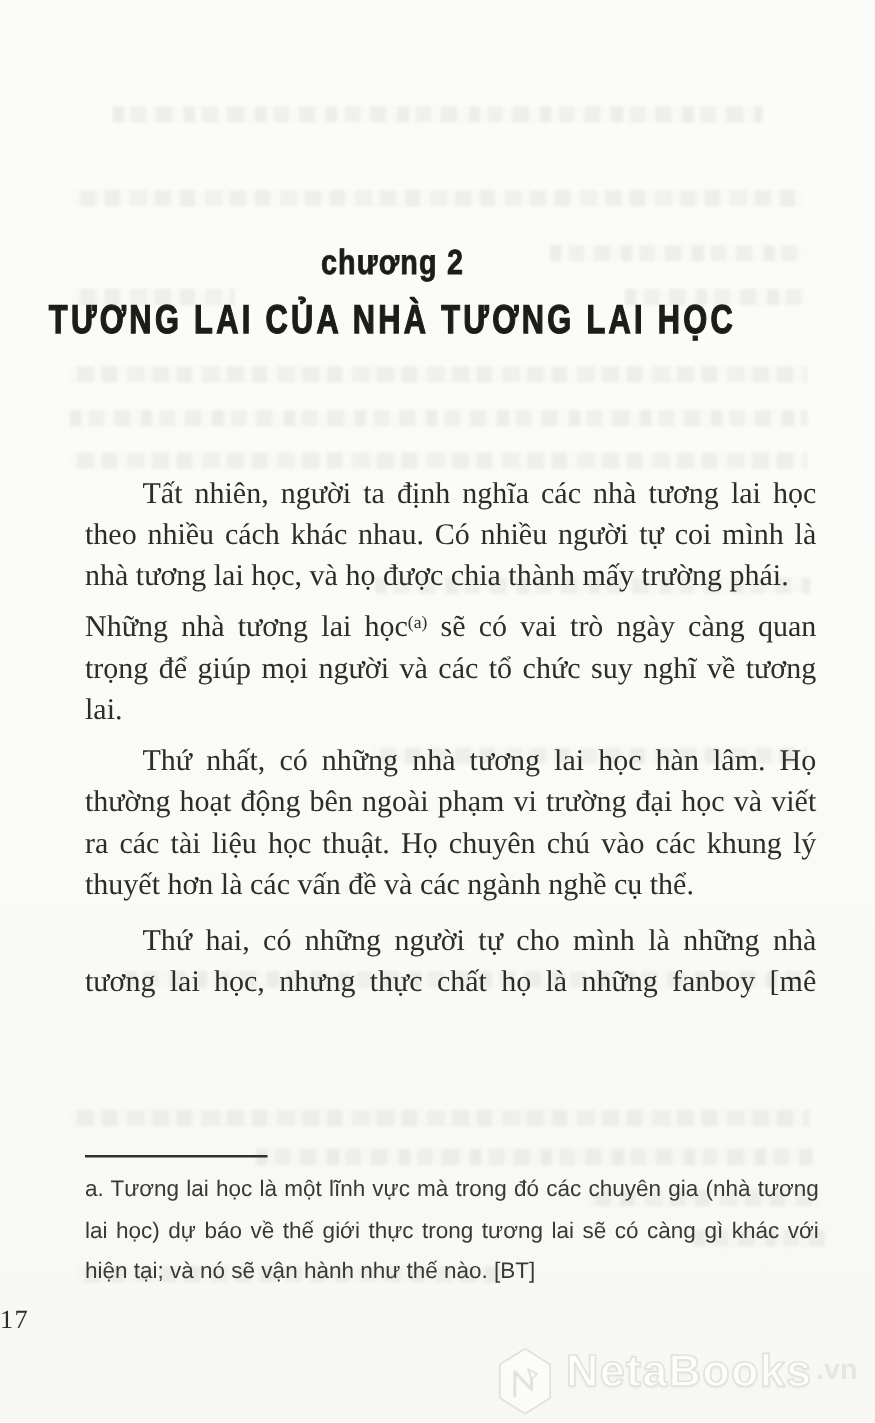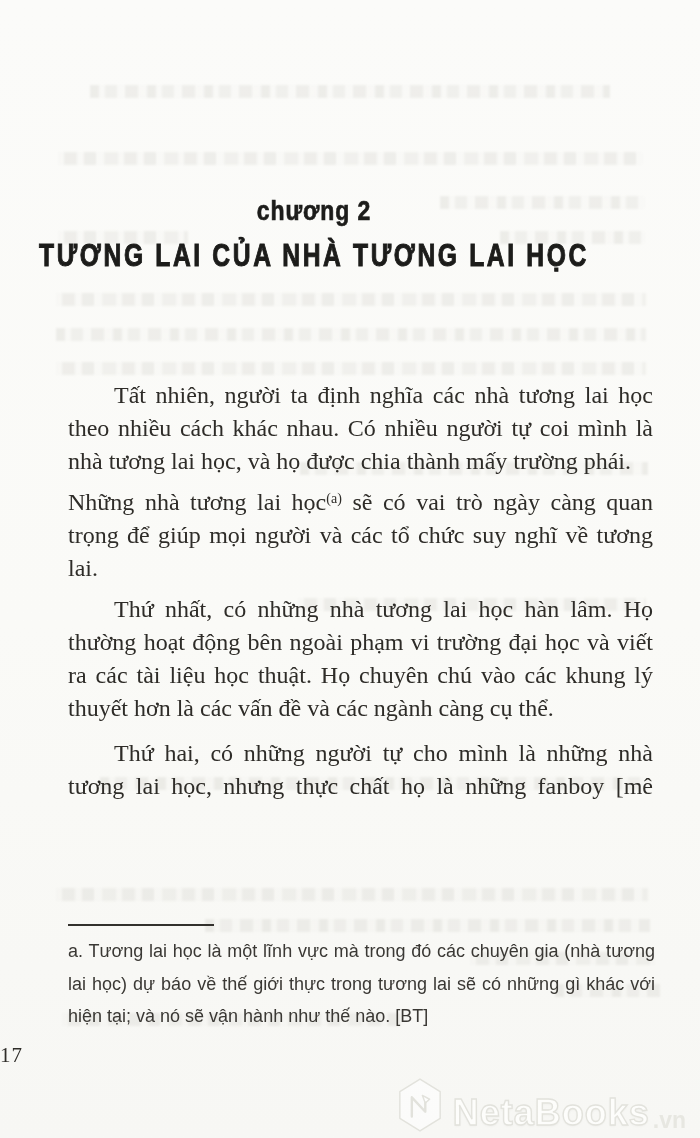--- a/index.html
+++ b/index.html
@@ -101,21 +101,21 @@
     text-align: left;
     font-size: 21px;
     letter-spacing: 1px;
     color: #2f2d29;
   }
 
   .watermark {
     position: absolute;
     right: 14px; bottom: 4px;
     display: flex;
-    align-items: flex-end;
+    align-items: flex-start;
   }
   .wm-hex { display: block; }
   .wm-brand {
     font-family: "Liberation Sans", sans-serif;
     font-weight: bold;
     font-size: 36px;
     letter-spacing: 1px;
     color: #fdfdfb;
     -webkit-text-stroke: 1.3px #e2e2dc;
     text-shadow: 0 1px 2px rgba(120,120,108,0.10);
@@ -153,27 +153,27 @@
   <div class="bleed alt" style="top:1013px; left:62px; width:340px;"></div>
 
   <div class="chapter-head">
     <div class="chapter-label">chương 2</div>
     <div class="chapter-title">TƯƠNG LAI CỦA NHÀ TƯƠNG LAI HỌC</div>
   </div>
 
   <div class="body-text">
     <p class="para">Tất nhiên, người ta định nghĩa các nhà tương lai học theo nhiều cách khác nhau. Có nhiều người tự coi mình là nhà tương lai học, và họ được chia thành mấy trường phái.</p>
     <p class="para first"><span>Những nhà tương lai học</span><sup class="fn-ref">(a)</sup><span> sẽ có vai trò ngày càng quan trọng để giúp mọi người và các tổ chức suy nghĩ về tương lai.</span></p>
-    <p class="para">Thứ nhất, có những nhà tương lai học hàn lâm. Họ thường hoạt động bên ngoài phạm vi trường đại học và viết ra các tài liệu học thuật. Họ chuyên chú vào các khung lý thuyết hơn là các vấn đề và các ngành càng cụ thể.</p>
+    <p class="para">Thứ nhất, có những nhà tương lai học hàn lâm. Họ thường hoạt động bên ngoài phạm vi trường đại học và viết ra các tài liệu học thuật. Họ chuyên chú vào các khung lý thuyết hơn là các vấn đề và các ngành nghề cụ thể.</p>
     <p class="para cont">Thứ hai, có những người tự cho mình là những nhà tương lai học, nhưng thực chất họ là những fanboy [mê</p>
   </div>
 
   <div class="footnote">
     <div class="fn-rule"></div>
-    <p class="fn-text">a. Tương lai học là một lĩnh vực mà trong đó các chuyên gia (nhà tương lai học) dự báo về thế giới thực trong tương lai sẽ có những gì khác với hiện tại; và nó sẽ vận hành như thế nào. [BT]</p>
+    <p class="fn-text">a. Tương lai học là một lĩnh vực mà trong đó các chuyên gia (nhà tương lai học) dự báo về thế giới thực trong tương lai sẽ có càng gì khác với hiện tại; và nó sẽ vận hành như thế nào. [BT]</p>
   </div>
 
   <div class="page-number">17</div>
 
   <div class="watermark">
     <svg class="wm-hex" width="48" height="58" viewBox="0 0 100 116" fill="none">
       <polygon points="50,4 92,30 92,86 50,112 8,86 8,30" stroke="#e2e2dc" stroke-width="3" fill="rgba(255,255,255,0.55)" stroke-linejoin="round"></polygon>
       <path d="M33 82 L33 42 L61 72 L61 52" stroke="#e2e2dc" stroke-width="5" fill="none" stroke-linecap="round" stroke-linejoin="round"></path>
       <path d="M55 38 L70 46 L61 54 Z" stroke="#e2e2dc" stroke-width="3" fill="rgba(255,255,255,0.6)" stroke-linejoin="round"></path>
     </svg>

